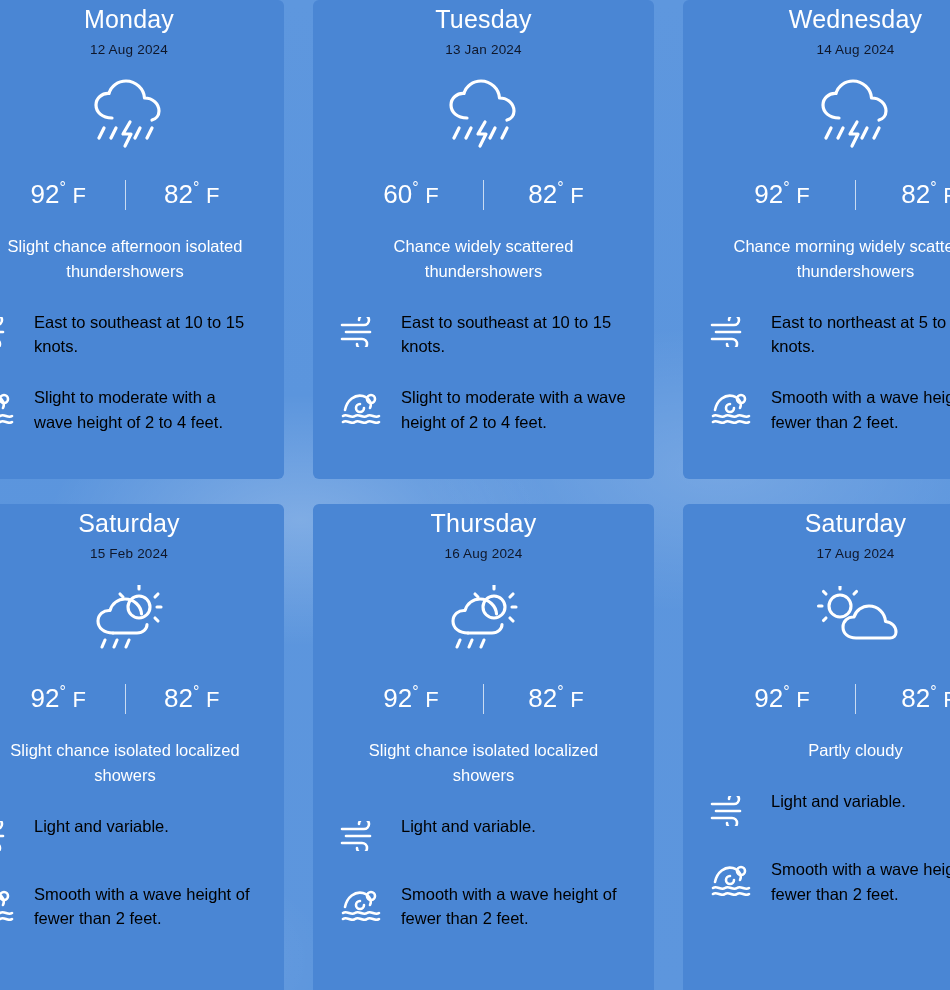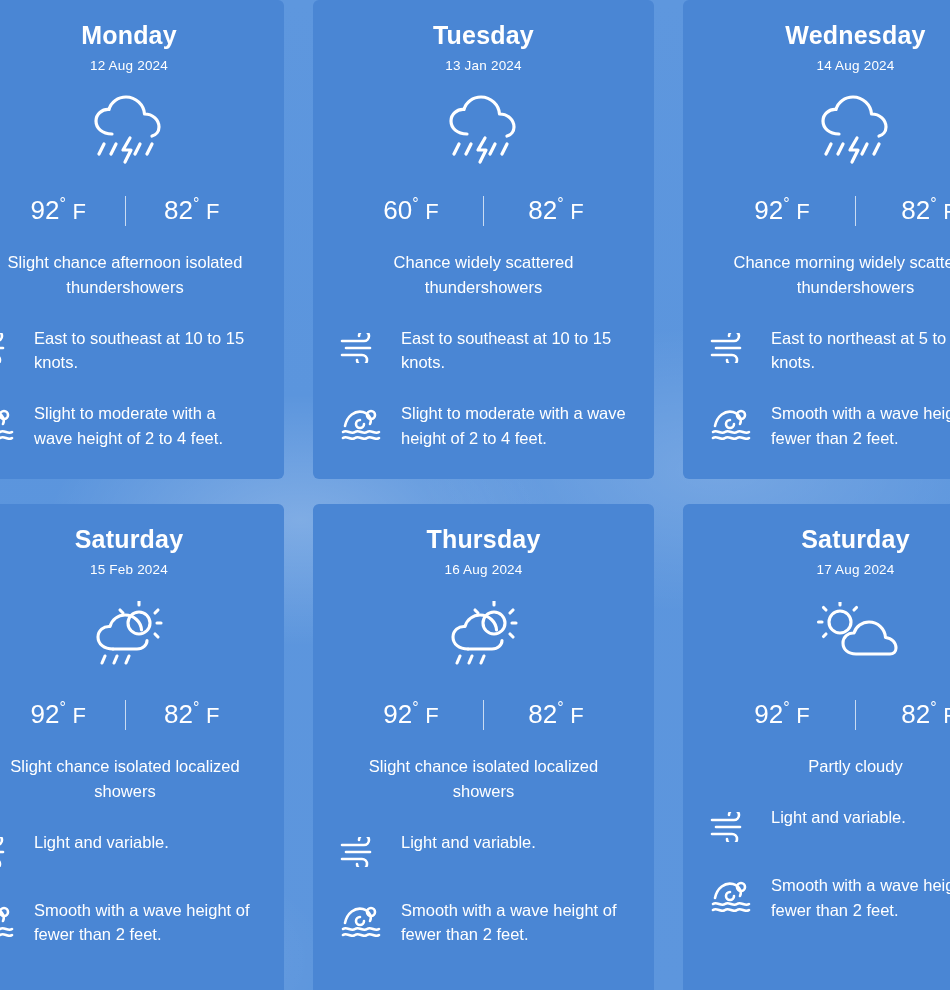--- a/index.html
+++ b/index.html
@@ -52,30 +52,30 @@
     border-top-left-radius: 0;
     border-bottom-left-radius: 0;
   }
   .card.col3 {
     margin-right: -20px;
   }
 
   .day-name {
     text-align: center;
     font-size: 25px;
-    font-weight: bold;
+    font-weight: normal;
     letter-spacing: 0.2px;
-    margin-top: 20px;
+    margin-top: 4px;
     line-height: 1.2;
   }
   .day-date {
     text-align: center;
     font-size: 13.5px;
     margin-top: 8px;
-    color: #ffffff;
+    color: #0f172a;
     letter-spacing: 0.2px;
   }
 
   .wx-icon-wrap {
     height: 86px;
     display: flex;
     align-items: center;
     justify-content: center;
     margin-top: 14px;
   }
@@ -136,21 +136,21 @@
     width: 46px;
     height: 40px;
     display: flex;
     align-items: center;
     justify-content: center;
     margin-top: 2px;
   }
   .detail .det-text {
     font-size: 16.5px;
     line-height: 1.5;
-    color: #ffffff;
+    color: #000000;
   }
   
   .card.col1 .detail {
     margin-left: -26px;
     padding-left: 0;
   }
   .card.col1 .detail .det-icon {
     margin-left: -14px;
   }
   .card.col1 .forecast-text {

